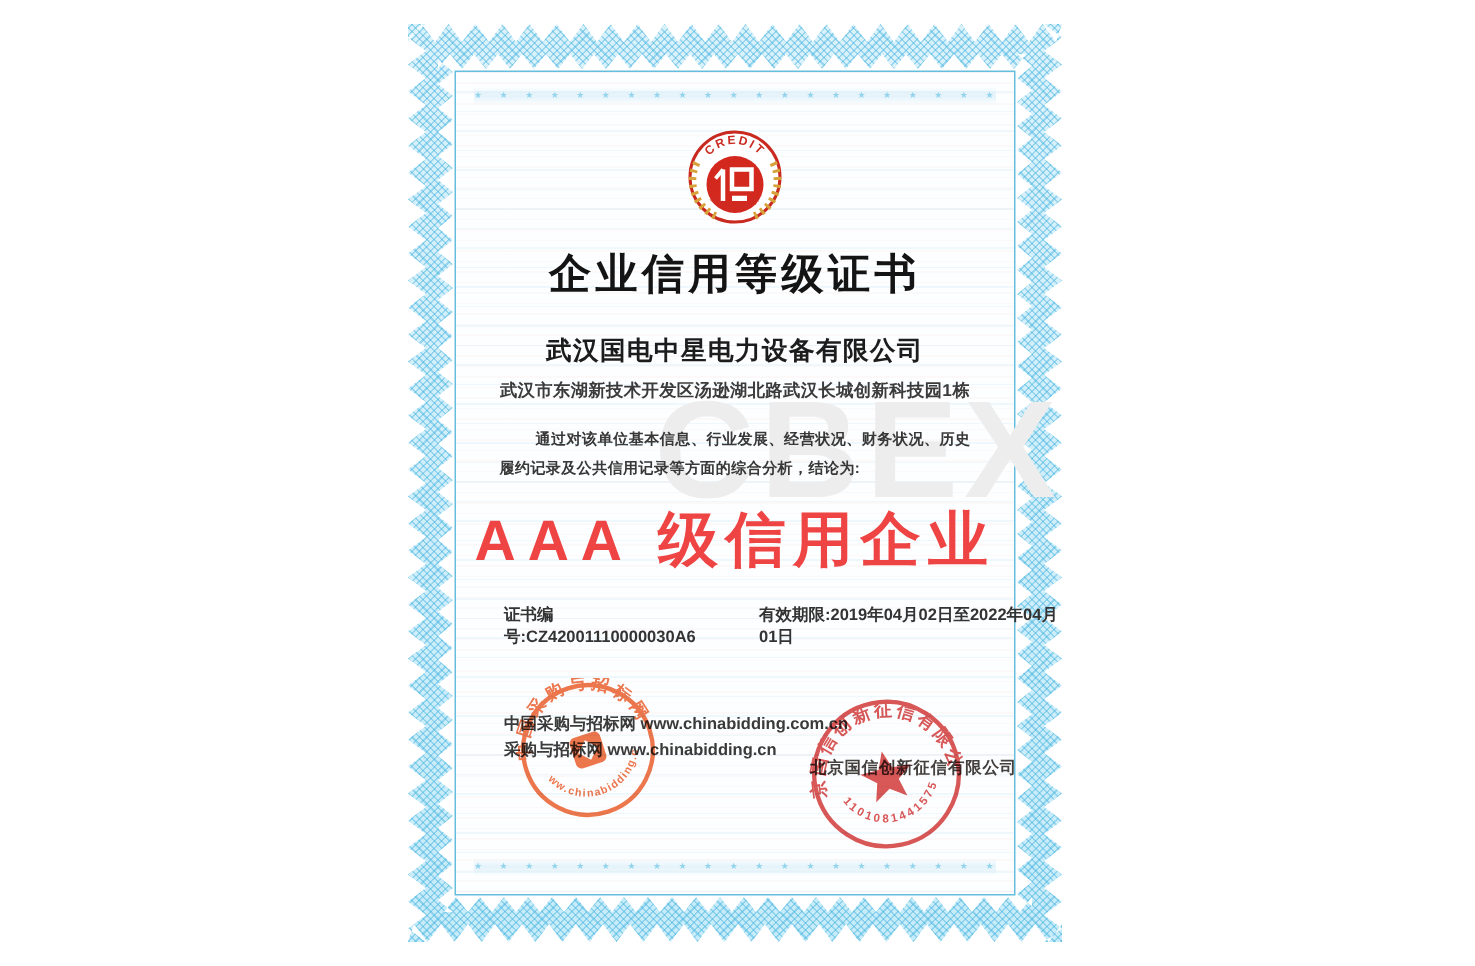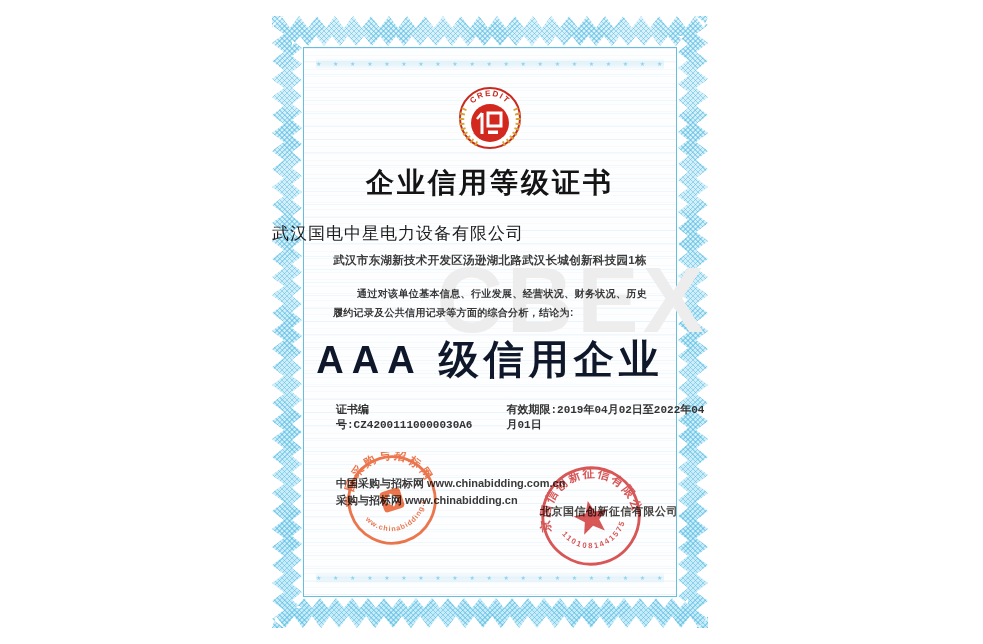--- a/index.html
+++ b/index.html
@@ -37,38 +37,38 @@
     font-size:48px;font-weight:700;letter-spacing:42px;transform:translateX(21px);
     color:#e9e9e9;line-height:1;z-index:1;}
 
   .content{position:absolute;inset:0;z-index:3;}
 
   .logo{position:absolute;top:66px;left:50%;transform:translateX(-50%);}
 
   .title{position:absolute;top:148px;left:0;right:0;text-align:center;
     font-size:28px;font-weight:800;letter-spacing:3px;color:#141414;}
 
-  .company{position:absolute;top:206px;left:0;right:0;
-    font-size:17px;font-weight:400;letter-spacing:1px;color:#1c1c1c;}
+  .company{position:absolute;top:206px;left:0;right:0;text-align:center;
+    font-size:17px;font-weight:700;letter-spacing:1px;color:#1c1c1c;}
 
   .address{position:absolute;top:237px;left:0;right:0;text-align:center;
     font-size:11.5px;font-weight:600;letter-spacing:.3px;color:#3b3b3b;}
 
   .paragraph{position:absolute;top:268px;left:50%;transform:translateX(-50%);
     width:314px;font-size:10px;line-height:19px;font-weight:700;color:#383838;
     text-indent:24px;text-align:justify;letter-spacing:.3px;}
 
   .rating{position:absolute;top:316px;left:0;right:0;display:flex;
-    justify-content:center;align-items:baseline;gap:16px;color:#0f172a;}
+    justify-content:center;align-items:baseline;gap:16px;color:#ef4444;}
   .rating .grade{font-size:38px;font-weight:900;letter-spacing:8px;}
   .rating .suffix{font-family:"Liberation Serif","DejaVu Serif",serif;
     font-size:40px;font-weight:700;letter-spacing:5px;}
 
   .meta{position:absolute;top:386px;left:64px;display:flex;gap:24px;
-    font-size:11px;font-weight:600;color:#333;font-family:Liberation Mono, monospace;}
+    font-size:11px;font-weight:600;color:#333;}
 
   .query{position:absolute;top:459px;left:64px;font-size:11px;font-weight:700;
     line-height:17px;color:#3a3a3a;}
 
   .printed-name{position:absolute;top:488px;left:268px;font-size:11px;
     font-weight:700;letter-spacing:.5px;color:#43403e;z-index:4;}
 
   .stamp{position:absolute;z-index:5;mix-blend-mode:multiply;}
   .stamp.left{left:72px;top:436px;opacity:.85;}
   .stamp.right{left:266px;top:447px;opacity:.9;}

